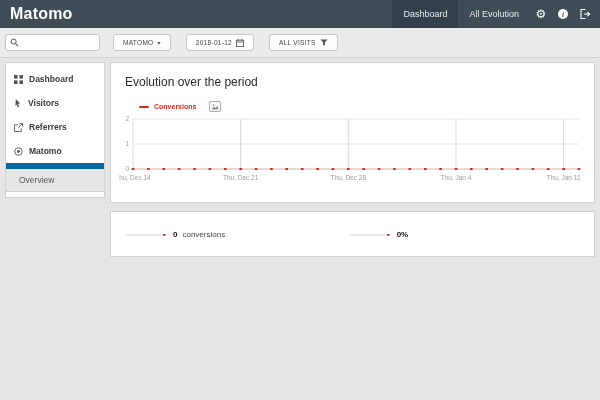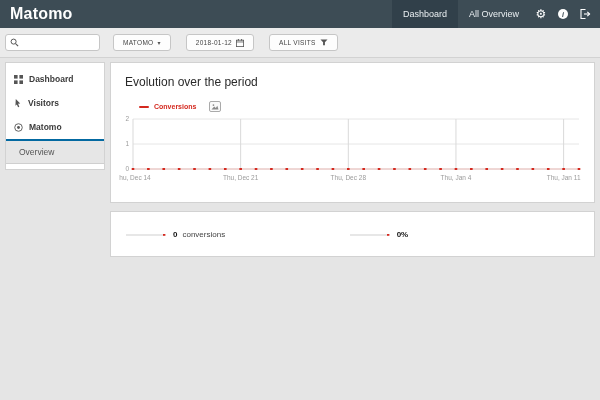--- a/index.html
+++ b/index.html
@@ -26,21 +26,21 @@
   .tbtns { display:flex; margin-left:13px; }
   .tbtn { height:17px; background:#fdfdfd; border:1px solid #c6c6c6; border-radius:3px; font-size:6.5px; color:#444; letter-spacing:.3px; display:flex; align-items:center; gap:4px; padding:0 9px; margin-right:15px; cursor:pointer; font-family:"Liberation Sans",sans-serif; }
   .caret { font-size:6px; color:#555; }
 
   
   .content { display:flex; padding:4px 5px 0 5px; align-items:flex-start; }
   .sidebar { width:100px; background:#fff; border:1px solid #d2d2d2; margin-right:5px; padding:4px 0 5px 0; flex:none; }
   .side-item { display:flex; align-items:center; gap:6px; padding:7px 8px; cursor:pointer; }
   .side-item .lbl { font-size:8.5px; font-weight:bold; color:#3c3c3c; }
   .side-sub { font-size:8.5px; color:#555; padding:6px 6px 6px 13px; cursor:pointer; }
-  .side-sub.selected { background:#e6e6e6; border-top:2px solid #0369a1; border-bottom:1px solid #cfcfcf; }
+  .side-sub.selected { background:#e6e6e6; border-top:6px solid #0369a1; border-bottom:1px solid #cfcfcf; }
   .sicon { flex:none; display:flex; }
 
   .main { flex:1; min-width:0; }
   .card { background:#fff; border:1px solid #d2d2d2; }
 
   
   .chart-card { padding:12px 8px 16px 8px; }
   .chart-title { font-size:12px; font-weight:normal; color:#2a2a2a; padding-left:6px; }
   .legend { display:flex; align-items:center; margin:12px 0 2px 20px; gap:5px; height:11px; }
   .legend-dash { width:10px; height:2px; border-radius:1px; }
@@ -56,21 +56,21 @@
   .metric .mlabel { font-size:8px; color:#444; }
   .spark { flex:none; }
 </style>
 </head>
 <body>
 
 <div class="header">
   <div class="logo">Matomo</div>
   <div class="hmenu">
     <div class="hmenu-item active">Dashboard</div>
-    <div class="hmenu-item">All Overview</div>
+    <div class="hmenu-item">All Evolution</div>
     <div class="hicon">
         <span class="gear-glyph">⚙</span>
       </div>
     <div class="hicon">
         <span class="info-circle">i</span>
       </div>
     <div class="hicon">
       <svg width="12" height="12" viewBox="0 0 12 12">
         <path d="M6.5 1.5 H2 V10.5 H6.5" fill="none" stroke="#fff" stroke-width="1.1"></path>
         <path d="M5 6 H10.5" stroke="#fff" stroke-width="1.1"></path>
@@ -124,20 +124,29 @@
       </span>
       <span class="lbl">Dashboard</span>
     </div>
     <div class="side-item">
       <span class="sicon">
         <svg width="8" height="9" viewBox="0 0 9 10">
             <path d="M2 0 L7 5 L4.6 5.3 L6 8.6 L4.6 9.3 L3.2 6 L1.6 7.6 Z" fill="#555"></path>
           </svg>
       </span>
       <span class="lbl">Visitors</span>
+    </div>
+    <div class="side-item">
+      <span class="sicon">
+        <svg width="9" height="9" viewBox="0 0 10 10">
+            <path d="M8 6 V9.5 H0.5 V2 H4" fill="none" stroke="#555" stroke-width="1"></path>
+            <path d="M6 0.5 H9.5 V4 M9.3 0.7 L5 5" fill="none" stroke="#555" stroke-width="1"></path>
+          </svg>
+      </span>
+      <span class="lbl">Referrers</span>
     </div>
     <div class="side-item">
       <span class="sicon">
         <svg width="9" height="9" viewBox="0 0 10 10">
             <circle cx="5" cy="5" r="4.2" fill="none" stroke="#555" stroke-width="1"></circle>
             <circle cx="5" cy="5" r="1.6" fill="#555"></circle>
           </svg>
       </span>
       <span class="lbl">Matomo</span>
     </div>

